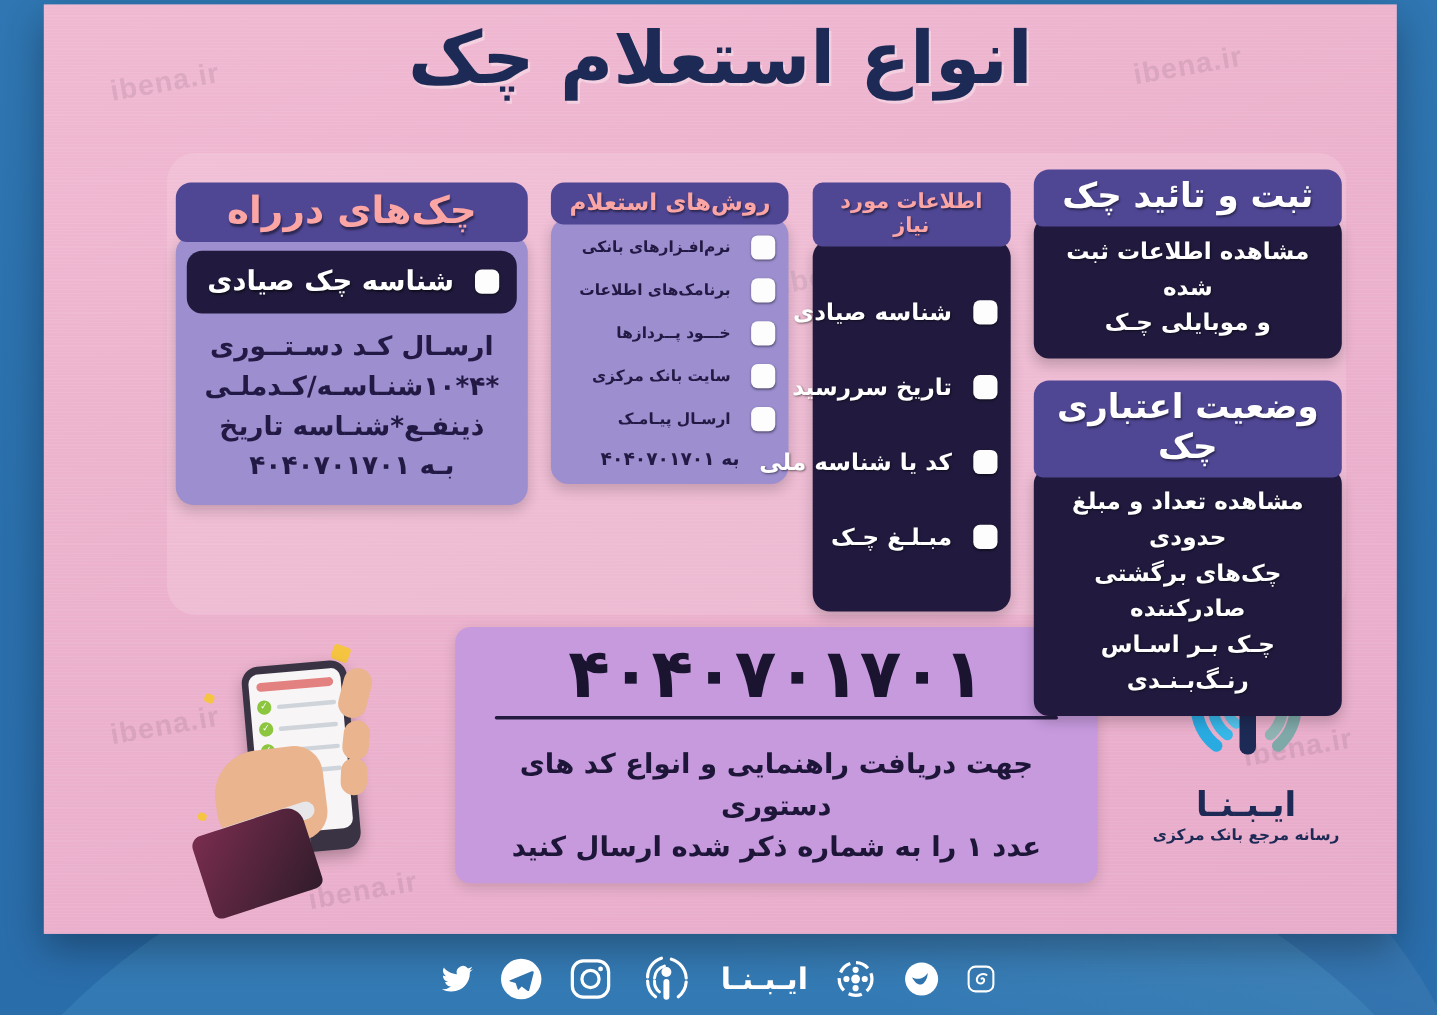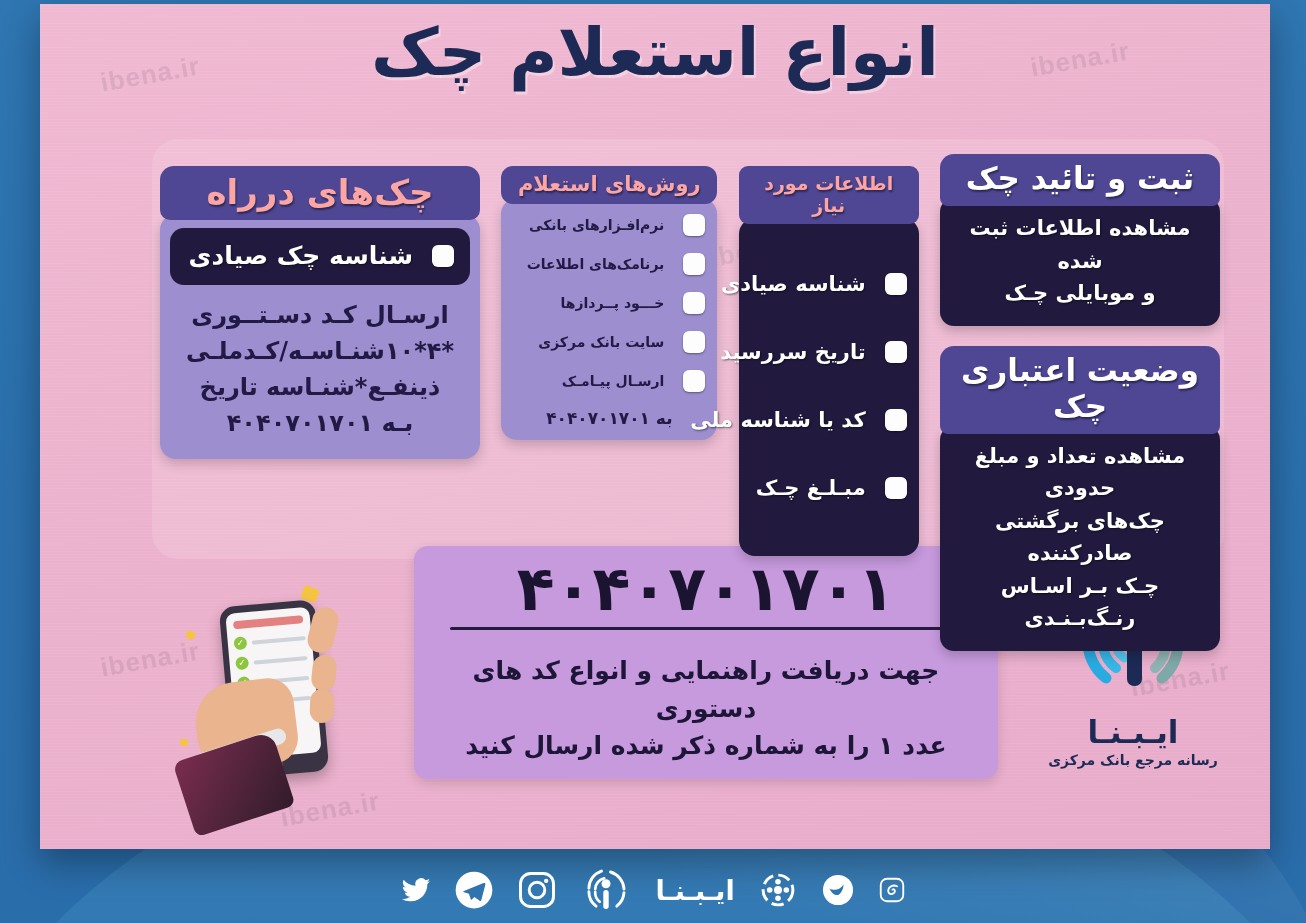--- a/index.html
+++ b/index.html
@@ -118,21 +118,21 @@
   }
   .card .cbody{
     background:#211a3e;color:#fff;border-radius:14px;margin-top:-8px;
     padding:14px 16px 16px;font-size:21px;font-weight:700;line-height:1.55;
     text-align:center;direction:rtl;position:relative;z-index:2;
     text-shadow:1px 1px 2px rgba(0,0,0,.5);
     box-shadow:0 5px 12px rgba(0,0,0,.2);
   }
   
   #banner{
-    position:absolute;left:374px;top:542px;width:548px;
+    position:absolute;left:374px;top:566px;width:548px;
     background:#c79ade;border-radius:14px;padding:10px 18px 14px;
     text-align:center;box-shadow:0 4px 12px rgba(0,0,0,.14);
   }
   #bignum{
     color:#1a1430;font-size:62px;font-weight:700;letter-spacing:6px;
     line-height:1.05;direction:ltr;
   }
   #bannerrule{height:3px;background:#241c3f;margin:6px 18px 9px;border-radius:2px;}
   #bannertxt{color:#1d1638;font-size:25px;font-weight:700;line-height:1.5;direction:rtl;margin-top:22px;}
   

